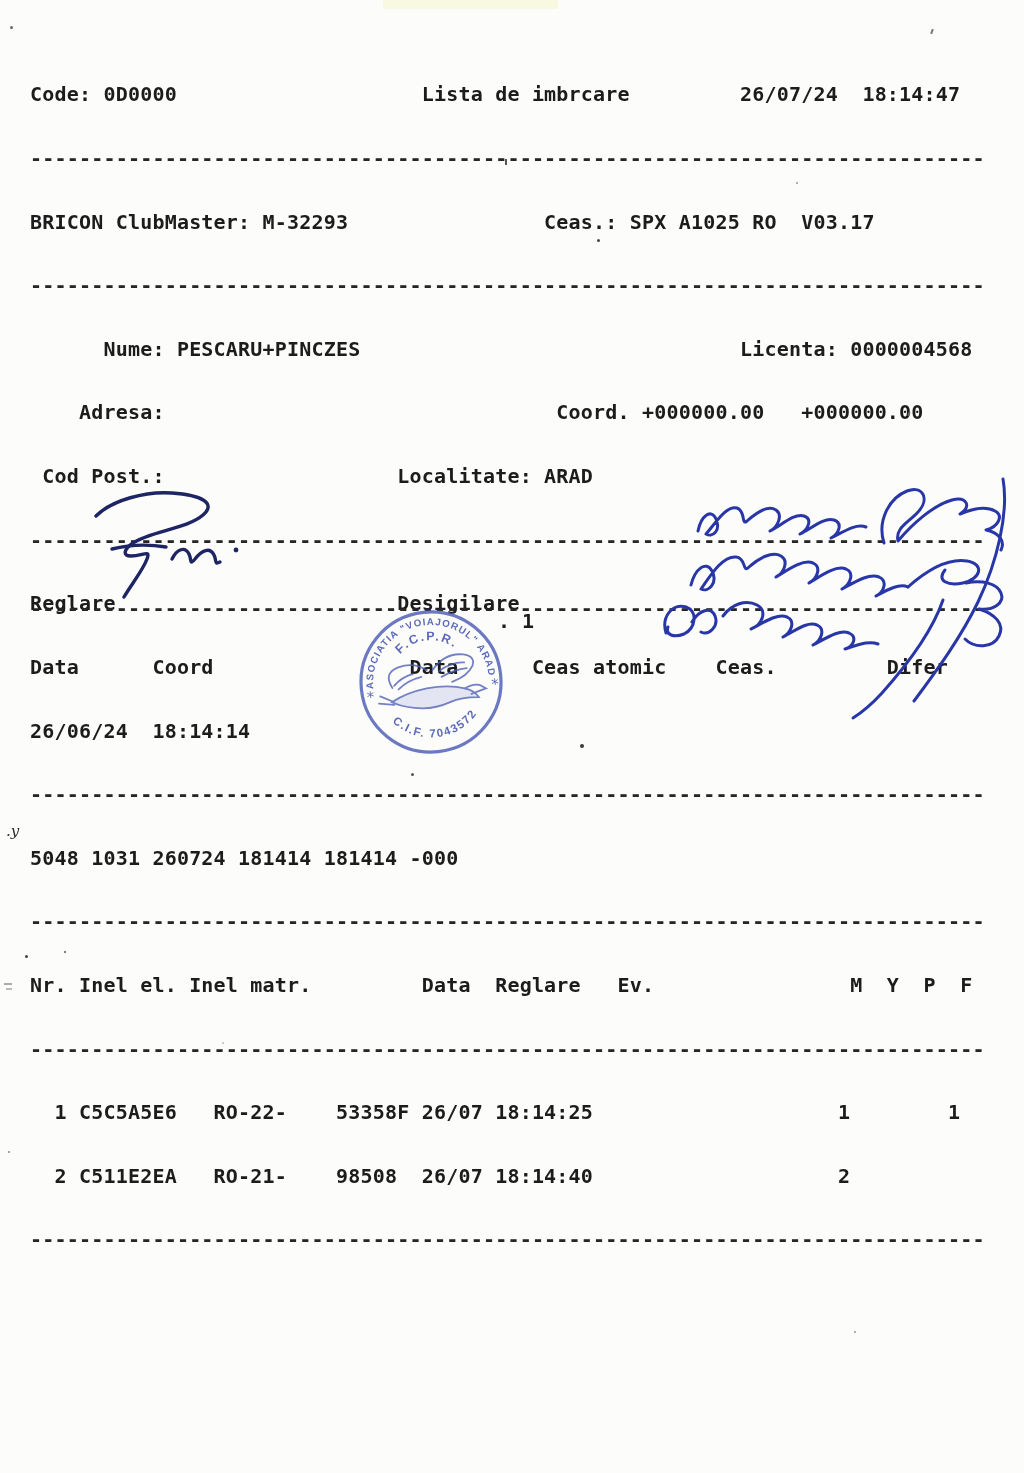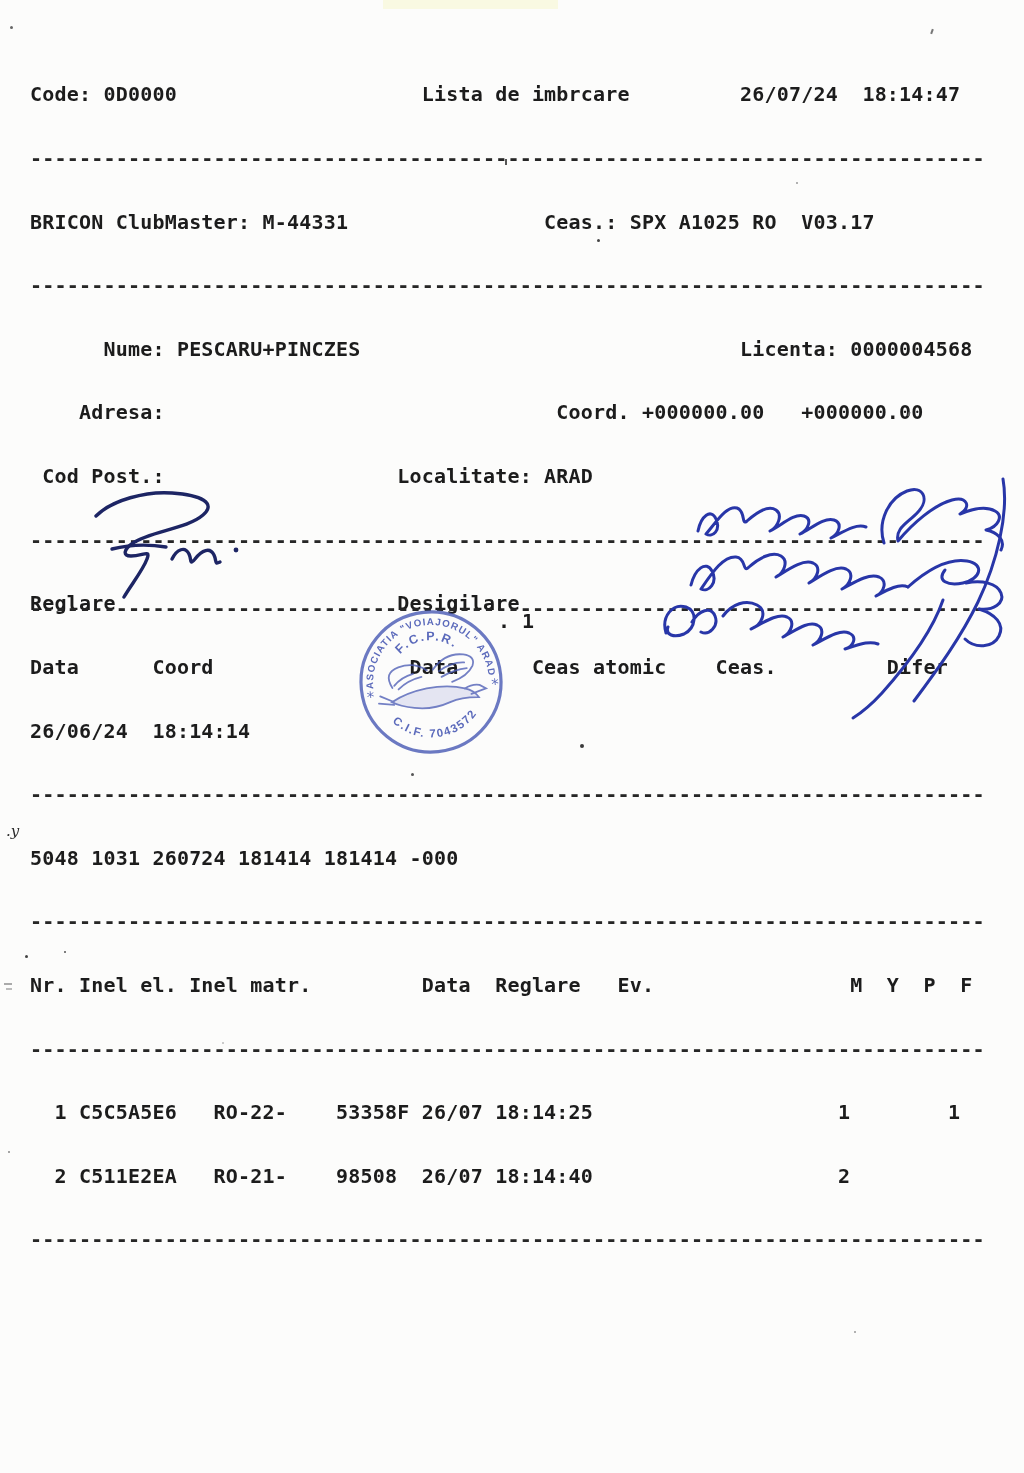--- a/index.html
+++ b/index.html
@@ -44,21 +44,21 @@
   .bar{position:absolute;z-index:1;}
 </style>
 </head>
 <body>
 
 <div class="band"></div>
 
 <div class="doc">
   <div class="ln">Code: 0D0000                    Lista de imbrcare         26/07/24  18:14:47</div>
   <div class="ln sep">------------------------------------------------------------------------------</div>
-  <div class="ln">BRICON ClubMaster: M-44331                Ceas.: SPX A1025 RO  V03.17</div>
+  <div class="ln">BRICON ClubMaster: M-32293                Ceas.: SPX A1025 RO  V03.17</div>
   <div class="ln sep">------------------------------------------------------------------------------</div>
   <div class="ln">      Nume: PESCARU+PINCZES                               Licenta: 0000004568</div>
   <div class="ln">    Adresa:                                Coord. +000000.00   +000000.00</div>
   <div class="ln"> Cod Post.:                   Localitate: ARAD</div>
   <div class="ln sep">------------------------------------------------------------------------------</div>
   <div class="ln">Reglare                       Desigilare</div>
   <div class="ln">Data      Coord                Data      Ceas atomic    Ceas.         Difer</div>
   <div class="ln">26/06/24  18:14:14</div>
   <div class="ln sep">------------------------------------------------------------------------------</div>
   <div class="ln">5048 1031 260724 181414 181414 -000</div>

